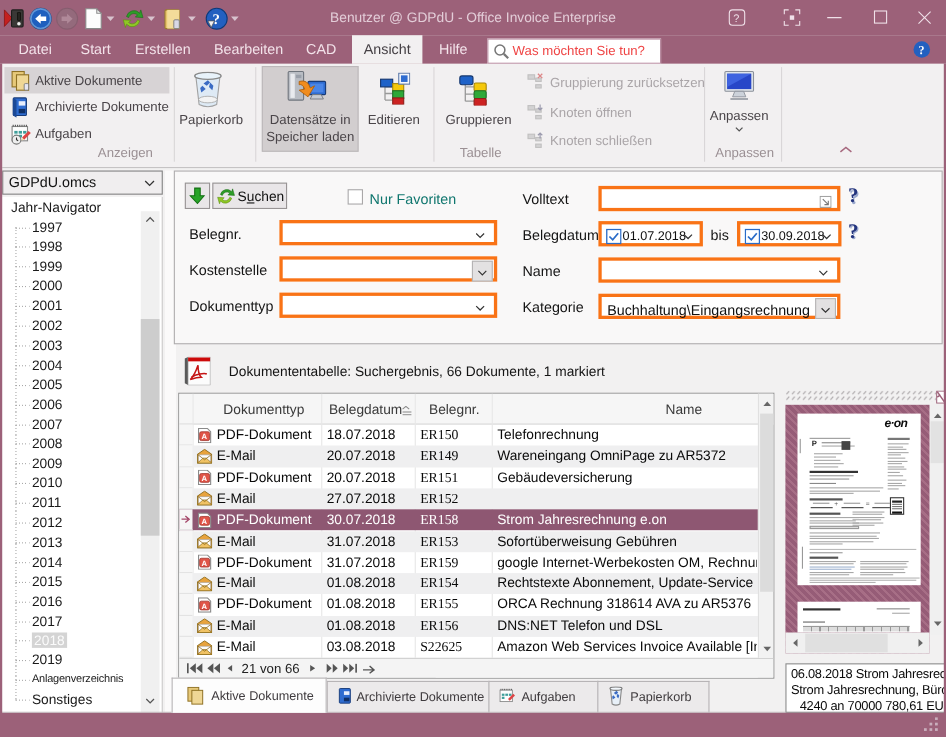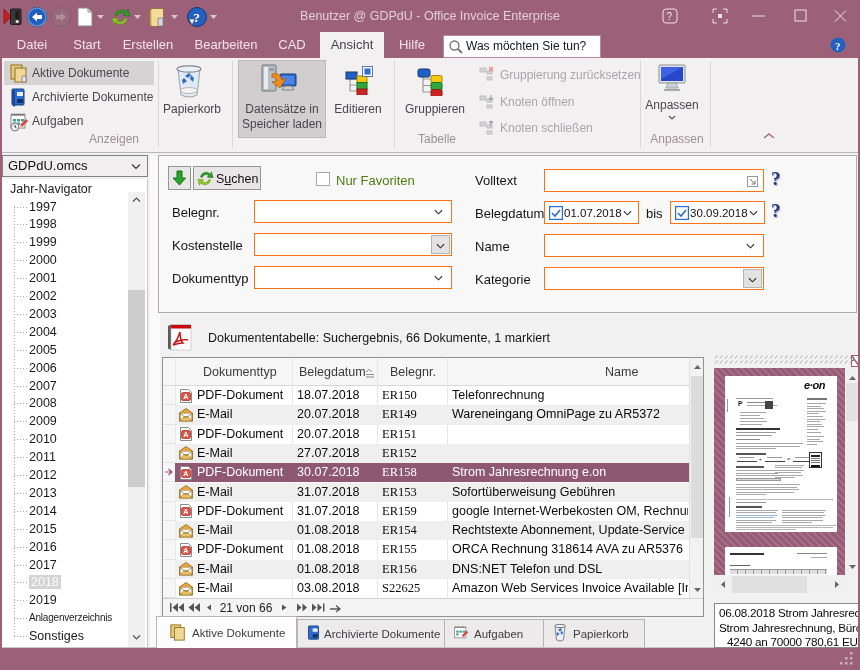--- a/index.html
+++ b/index.html
@@ -6,21 +6,21 @@
 html,body { width:860px; height:670px; overflow:hidden; }
 body { font-family:"Liberation Sans",sans-serif; position:relative; background:#f2f1f1; font-size:12px; }
 .abs { position:absolute; }
 
 #titlebar { position:absolute; left:0; top:0; width:860px; height:32px; background:#9c6179; }
 #title-text { position:absolute; left:0; top:9px; width:860px; text-align:center; color:#e3cdd8; font-size:12.5px; }
 
 #tabrow { position:absolute; left:0; top:32px; width:860px; height:26px; background:#9c6179; }
 .rtab { position:absolute; top:32px; height:26px; line-height:26px; color:#f3e3ea; font-size:13px; text-align:center; }
 #tab-active { position:absolute; left:320px; top:32px; width:64px; height:26px; background:#f2f0f1; color:#454045; line-height:26px; text-align:center; font-size:13px; }
-#searchbox { position:absolute; left:443px; top:35px; width:158px; height:23px; background:#fff; border:1px solid #b98ba1; line-height:21px; color:#0f172a; font-size:12px; }
+#searchbox { position:absolute; left:443px; top:35px; width:158px; height:23px; background:#fff; border:1px solid #b98ba1; line-height:21px; color:#ef4444; font-size:12px; }
 
 #ribbon { position:absolute; left:2px; top:58px; width:856px; height:95px; background:#f2f0f1; border-bottom:1px solid #bab8b9; }
 .rib-div { position:absolute; top:3px; width:1px; height:86px; background:#d9d6d8; }
 .rib-label { position:absolute; top:74px; width:120px; text-align:center; color:#9b9094; font-size:12px; }
 .rib-item { position:absolute; left:2px; width:152px; height:24px; line-height:24px; color:#4a4549; font-size:12px; }
 .rib-item .ic { position:absolute; left:5px; top:3px; }
 .rib-item .tx { position:absolute; left:28px; top:0; }
 .rib-btntext { position:absolute; text-align:center; color:#4a4549; font-size:12px; }
 .disabled-item { position:absolute; color:#aaa5a8; font-size:12px; }
 
@@ -28,21 +28,21 @@
 
 #combo-left { position:absolute; left:2px; top:2px; width:146px; height:22px; background:#f0eeef; border:1px solid #828282; line-height:20px; padding-left:5px; color:#111; font-size:13px; }
 #tree { position:absolute; left:2px; top:26px; width:146px; height:469px; background:#fff; border-right:1px solid #c9c7c8; }
 .trow { position:absolute; left:0; width:140px; height:18px; line-height:18px; color:#1a1a1a; font-size:12.5px; white-space:nowrap; }
 .tdot { position:absolute; left:-15px; top:9px; width:13px; height:1px; background-image:repeating-linear-gradient(to right,#a8a8a8 0 1px,transparent 1px 3px); }
 #tree-vline { position:absolute; left:12px; top:27px; width:1px; height:430px; background-image:repeating-linear-gradient(to bottom,#a8a8a8 0 1px,transparent 1px 3px); }
 #tree-sb { position:absolute; left:126px; top:13px; width:17px; height:456px; background:#f0f0f0; }
 
 #formpanel { position:absolute; left:158px; top:2px; width:699px; height:158px; background:#f9f8f8; border:1px solid #aeacad; }
 .flabel { position:absolute; color:#141414; font-size:13px; }
-.ffield { position:absolute; background:#fff; border:1px solid #f97316; }
+.ffield { position:absolute; background:#fff; border:3px solid #f97316; }
 .chev { position:absolute; width:9px; height:9px; }
 .help-q { position:absolute; width:15px; height:18px; color:#24357e; font-weight:bold; font-size:19px; font-family:"Liberation Serif",serif; text-shadow:1px 1px 0 #9aa8cc; }
 
 #tablewrap { position:absolute; left:162px; top:204px; width:542px; height:260px; background:#fff; border:1px solid #919191; }
 .hcell { position:absolute; font-size:12.5px; color:#3a3a3a; }
 .vsep { position:absolute; top:0; width:1px; height:240px; background:#e7e7e7; }
 .drow { position:absolute; left:0; width:526px; height:19.3px; font-size:12.5px; color:#0a0a0a; }
 .drow.alt { background:#efeff0; }
 .drow.sel { background:#8e5772; color:#fff; }
 .drow .c1 { position:absolute; left:34px; top:2px; }
@@ -337,21 +337,21 @@
       </svg>
     </div>
     <div class="abs" style="left:34px;top:10px;width:68px;height:24px;background:#e9e6e8;border:1px solid #989495">
       <svg class="abs" style="left:3px;top:3px" width="17" height="17" viewBox="0 0 20 20">
         <path d="M4 8 A7 7 0 0 1 16 5 L17 2 L19 9 L12 8.5 L14 6.5 A5 5 0 0 0 6 9 Z" fill="#2e9e28" stroke="#1d6f1a" stroke-width="0.6"></path>
         <path d="M16 12 A7 7 0 0 1 4 15 L3 18 L1 11 L8 11.5 L6 13.5 A5 5 0 0 0 14 11 Z" fill="#8fc826" stroke="#5e8f14" stroke-width="0.6"></path>
       </svg>
       <span class="abs" style="left:22px;top:4.5px;font-size:12.5px;color:#111">S<span style="text-decoration:underline">u</span>chen</span>
     </div>
     <div class="abs" style="left:157px;top:16px;width:14px;height:14px;background:#fff;border:1px solid #a9a7a8"></div>
-    <div class="flabel" style="left:177px;top:17px;color:#4d7c0f">Nur Favoriten</div>
+    <div class="flabel" style="left:177px;top:17px;color:#0f766e">Nur Favoriten</div>
 
     <div class="flabel" style="left:13px;top:49px">Belegnr.</div>
     <div class="ffield" style="left:95px;top:44px;width:198px;height:23px">
       <svg class="chev" style="right:8px;top:7px" width="10" height="8" viewBox="0 0 10 8">
           <path d="M1 1.5 l4 4 4 -4" stroke="#333" stroke-width="1.2" fill="none"></path>
         </svg>
     </div>
     <div class="flabel" style="left:13px;top:82px">Kostenstelle</div>
     <div class="ffield" style="left:95px;top:77px;width:198px;height:23px">
       <div class="abs" style="right:1px;top:1px;width:19px;height:19px;background:#e3e1e2;border:1px solid #b5b3b4">
@@ -399,20 +399,21 @@
     </div>
     <div class="help-q" style="left:612px;top:44px">?</div>
     <div class="flabel" style="left:316px;top:83px">Name</div>
     <div class="ffield" style="left:385px;top:78px;width:220px;height:23px">
       <svg class="chev" style="right:8px;top:7px" width="10" height="8" viewBox="0 0 10 8">
           <path d="M1 1.5 l4 4 4 -4" stroke="#333" stroke-width="1.2" fill="none"></path>
         </svg>
     </div>
     <div class="flabel" style="left:316px;top:116px">Kategorie</div>
     <div class="ffield" style="left:385px;top:111px;width:220px;height:23px">
+      <span class="abs" style="left:5px;top:4px;font-size:13px;color:#111">Buchhaltung\Eingangsrechnung</span>
       <div class="abs" style="right:1px;top:1px;width:19px;height:19px;background:#e3e1e2;border:1px solid #b5b3b4">
         <svg class="chev" style="left:4px;top:6px" width="10" height="8" viewBox="0 0 10 8">
             <path d="M1 1.5 l4 4 4 -4" stroke="#333" stroke-width="1.2" fill="none"></path>
           </svg>
       </div>
     </div>
   </div>
 
   <svg width="0" height="0" style="position:absolute">
     <defs>
@@ -474,20 +475,21 @@
           <span class="c4">Wareneingang OmniPage zu AR5372</span>
         </div>
       <div class="drow" style="top:66.6px">
           <div class="gut"></div>
           <svg class="rowic" width="14" height="14">
             <use href="#pdficon"></use>
           </svg>
           <span class="c1">PDF-Dokument</span>
           <span class="c2">20.07.2018</span>
           <span class="c3">ER151</span>
+          <span class="c4">Gebäudeversicherung</span>
         </div>
       <div class="drow alt" style="top:85.9px">
           <div class="gut"></div>
           <svg class="rowic" width="14" height="14">
             <use href="#emlicon"></use>
           </svg>
           <span class="c1">E-Mail</span>
           <span class="c2">27.07.2018</span>
           <span class="c3">ER152</span>
         </div>

